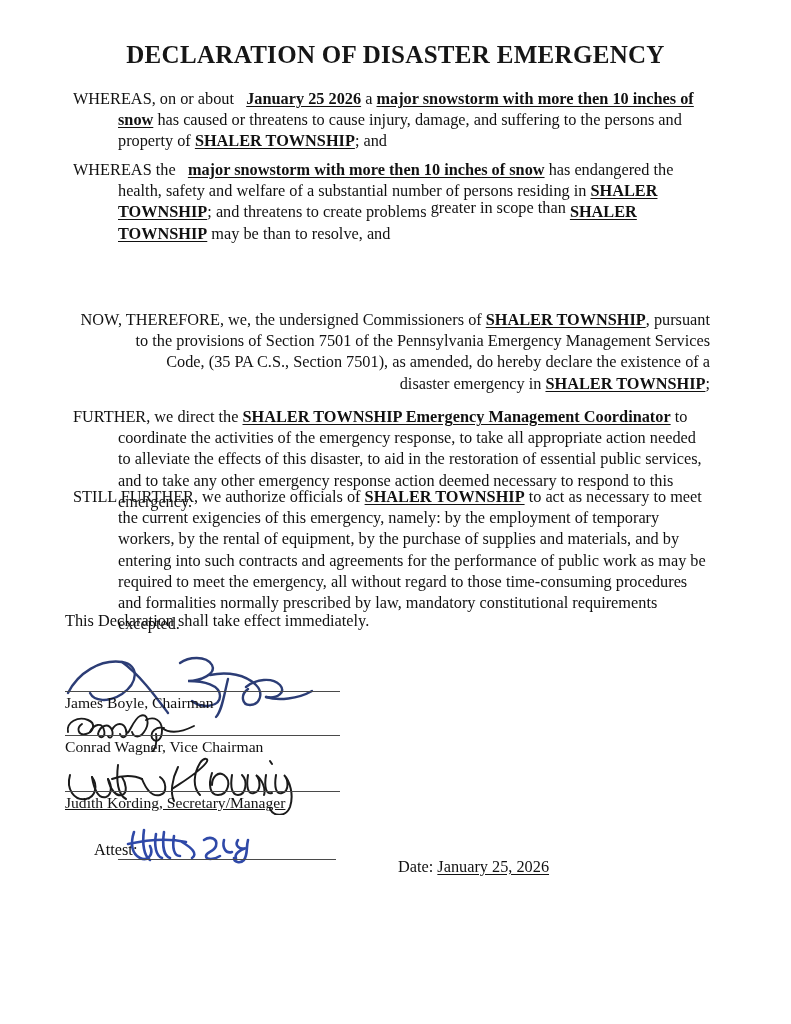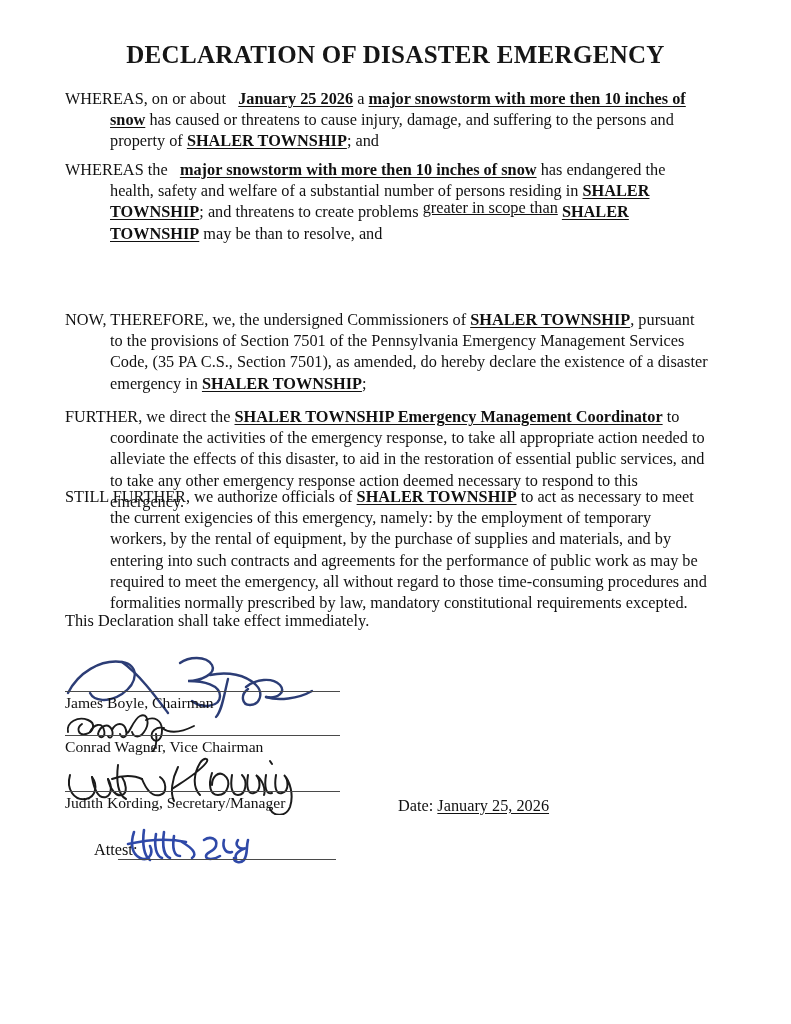--- a/index.html
+++ b/index.html
@@ -33,36 +33,35 @@
     position: absolute;
     left: 65px;
     width: 645px;
     font-size: 16.3px;
     line-height: 21.2px;
     text-align: left;
   }
   .para {
     padding-left: 45px;
     text-indent: -45px;
-    margin: 0 0 0 0;
+    margin: 0 0 0 8px;
   }
 
   .u {
     text-decoration: underline;
     text-underline-offset: 1.5px;
   }
   .ub {
     font-weight: bold;
     text-decoration: underline;
     text-underline-offset: 1.5px;
   }
   .raise {
     position: relative;
     top: -4px;
-    text-decoration: underline;
   }
 
   .closing {
     position: absolute;
     left: 65px;
     top: 611px;
     font-size: 16.3px;
   }
   .sig-rule {
     position: absolute;
@@ -90,21 +89,21 @@
     position: absolute;
     left: 118px;
     top: 859px;
     width: 218px;
     height: 1px;
     background: #4a4a4a;
   }
   .date-line {
     position: absolute;
     left: 398px;
-    top: 796px;
+    top: 857px;
     font-size: 16.3px;
     white-space: nowrap;
   }
 </style>
 </head>
 <body>
 
 <div class="page">
 
   <div class="doc-title">DECLARATION OF DISASTER EMERGENCY</div>
@@ -128,21 +127,21 @@
       <span class="ub">major snowstorm with more then 10 inches of snow</span>
       <span>has endangered the health, safety and welfare of a substantial number of persons residing in</span>
       <span class="ub">SHALER TOWNSHIP</span><span>; and threatens to create problems</span>
       <span class="raise">greater in scope than</span>
       <span class="ub">SHALER TOWNSHIP</span>
       <span>may be than to resolve, and</span>
     </p>
   </div>
 
 
-  <div class="body-block" style="top:309px;">
+  <div class="body-block" style="top:309px;text-align:right;">
     <p class="para">
       <span>NOW, THEREFORE, we, the undersigned Commissioners of</span>
       <span class="ub">SHALER TOWNSHIP</span><span>, pursuant to the provisions of Section 7501 of the Pennsylvania Emergency Management Services Code, (35 PA C.S., Section 7501), as amended, do hereby declare the existence of a disaster emergency in</span>
       <span class="ub">SHALER TOWNSHIP</span><span>;</span>
     </p>
   </div>
 
   <div class="body-block" style="top:406px;">
     <p class="para">
       <span>FURTHER, we direct the</span>
@@ -201,21 +200,21 @@
       <path d="M112 34 C124 26, 138 18, 146 8 C150 3, 144 2, 140 8 C134 18, 132 32, 140 40"></path>
       <path d="M152 18 C148 30, 150 40, 158 40 C168 40, 172 26, 164 20 C158 16, 152 22, 152 30"></path>
       <path d="M172 20 C170 32, 172 40, 178 40 C186 40, 188 26, 182 20"></path>
       <path d="M188 20 C186 32, 188 40, 194 38 C202 36, 200 24, 196 20 C202 24, 206 34, 204 40"></path>
       <path d="M206 20 C204 32, 206 40, 212 38"></path>
       <path d="M210 6 L212 9"></path>
       <path d="M216 20 C214 32, 216 40, 222 38 C230 36, 228 24, 224 20 C230 26, 234 40, 230 52 C226 62, 214 62, 210 54"></path>
     </g>
   </svg>
   <div class="sig-rule" style="left:65px; top:791px; width:275px;"></div>
-  <div class="sig-label" style="left:65px; top:794px;">Judith Kording, Secretary/Manager</div>
+  <div class="sig-label" style="left:65px; top:794px;text-decoration:underline;">Judith Kording, Secretary/Manager</div>
 
   <div class="attest-label">Attest:</div>
   <svg class="sig-ink" style="left:122px; top:826px;" width="140" height="40" viewBox="0 0 140 40">
     <g fill="none" stroke="#2f49a8" stroke-width="2.6" stroke-linecap="round">
       <path d="M12 6 C8 18, 10 28, 18 32 C26 36, 32 28, 28 20"></path>
       <path d="M22 4 C20 18, 22 30, 28 34"></path>
       <path d="M34 8 C32 20, 34 30, 40 32"></path>
       <path d="M42 6 C40 20, 42 30, 48 32"></path>
       <path d="M52 10 C50 22, 52 30, 58 30"></path>
       <path d="M6 18 C24 14, 46 12, 64 16"></path>

